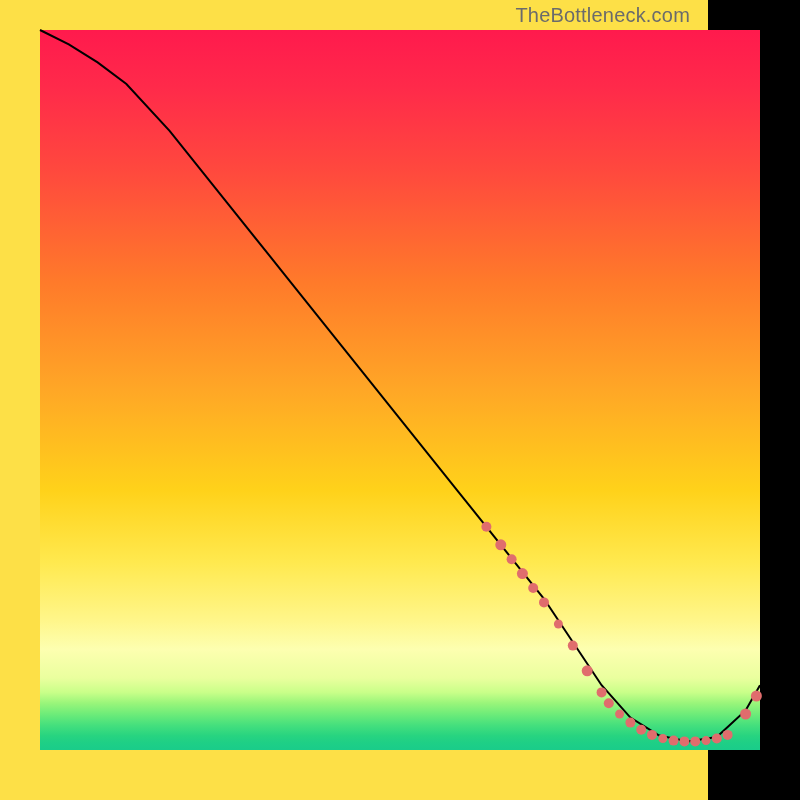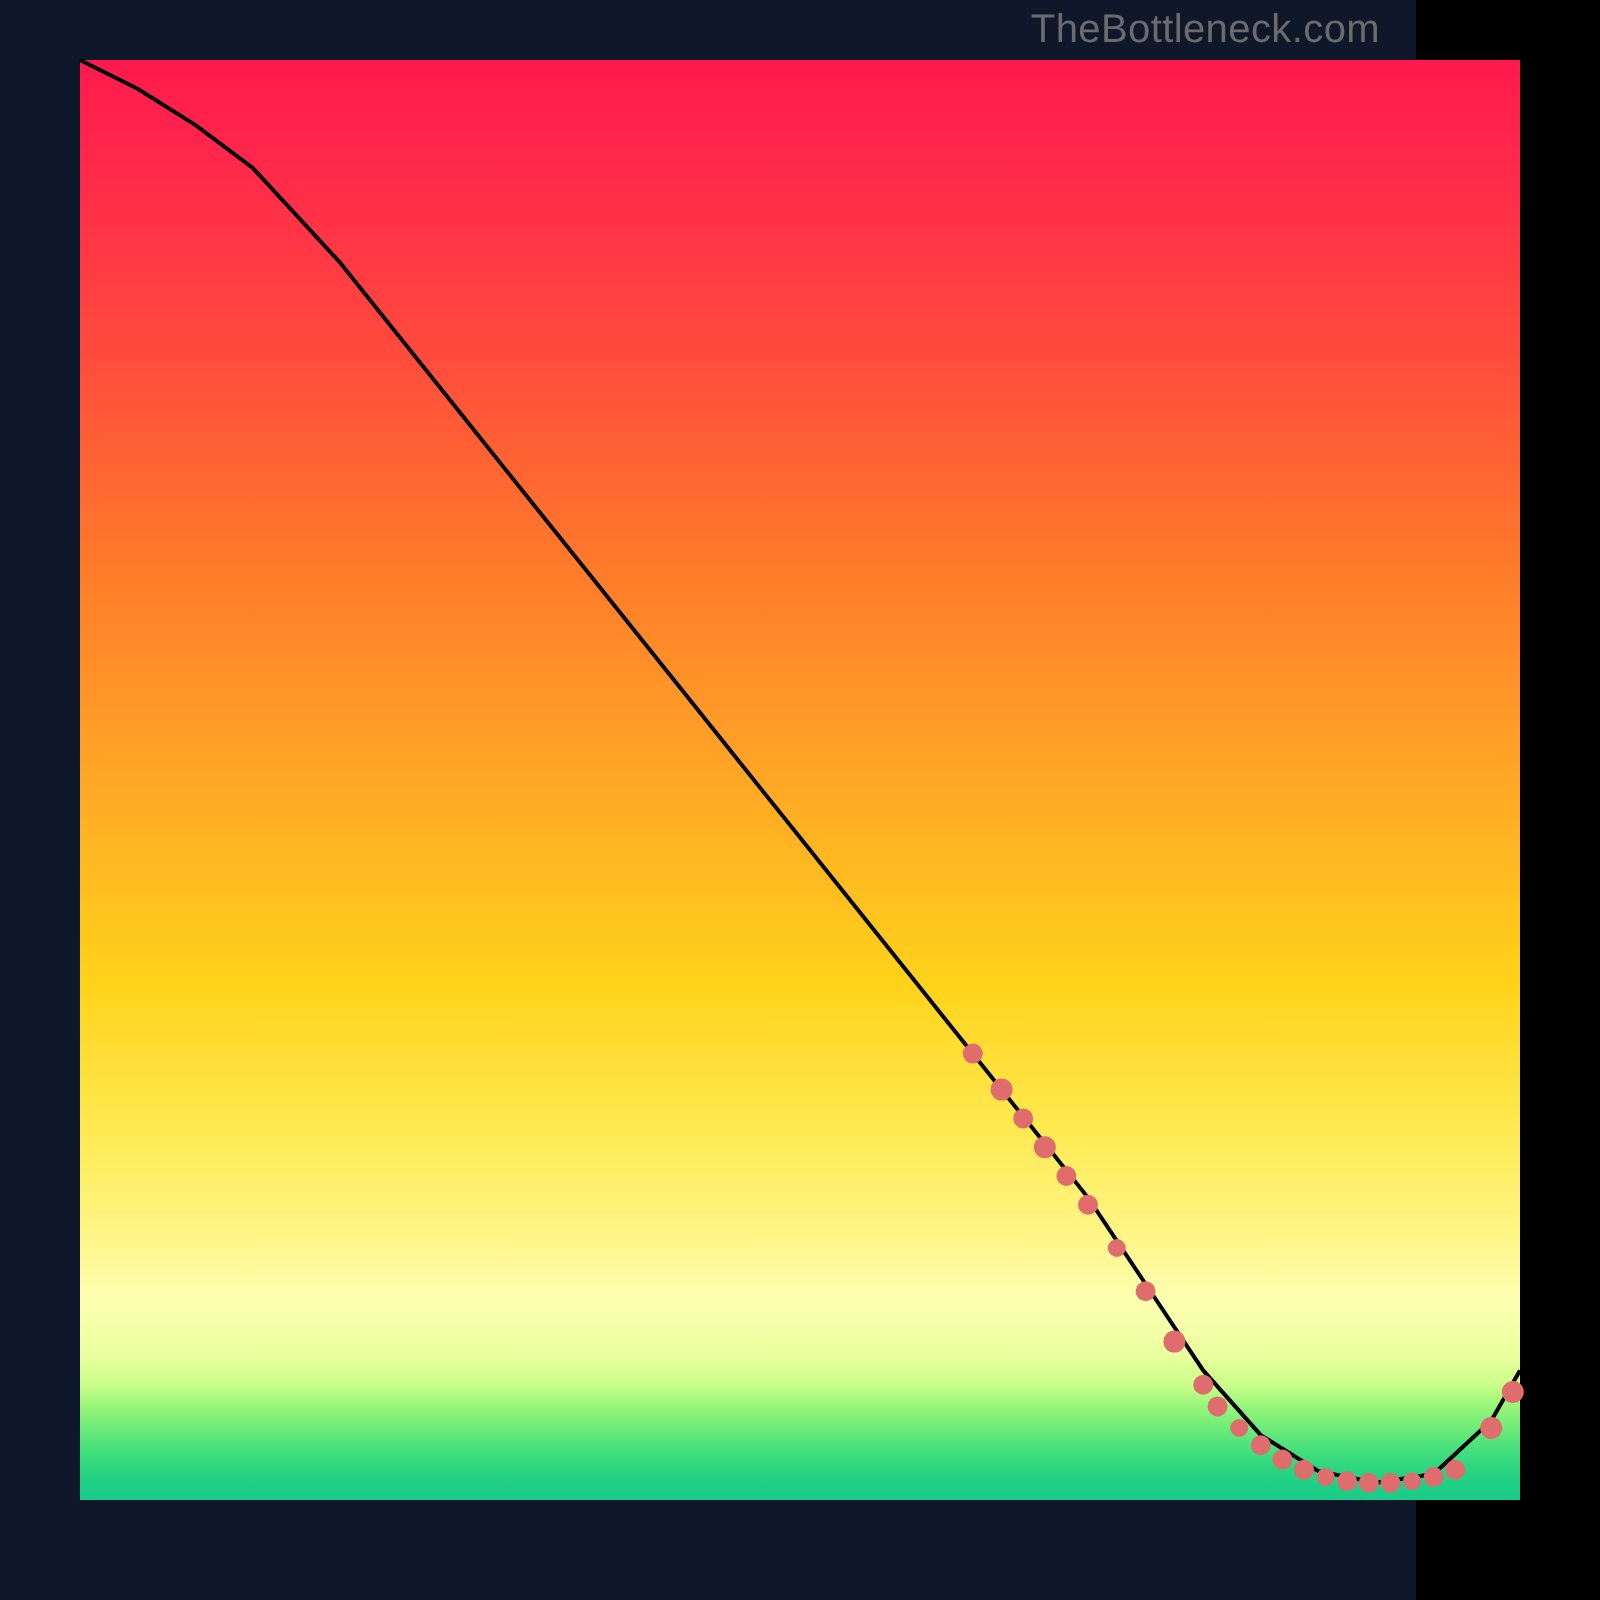--- a/index.html
+++ b/index.html
@@ -8,21 +8,21 @@
     width: 800px;
     height: 800px;
     background: #000;
     font-family: Arial, Helvetica, sans-serif;
     overflow: hidden;
   }
   .frame {
     position: relative;
     width: 708px;
     height: 800px;
-    background: #0f172a;
+    background: #fde047;
   }
   .attribution {
     position: absolute;
     top: 4px;
     right: 18px;
     color: #6b6b6b;
     font-size: 20px;
     letter-spacing: 0.2px;
   }
   .plot {

